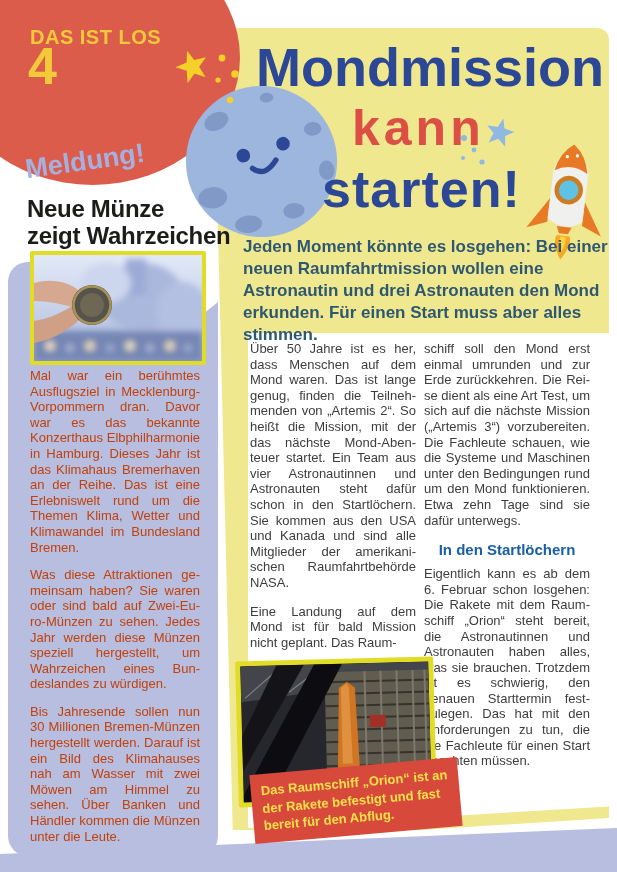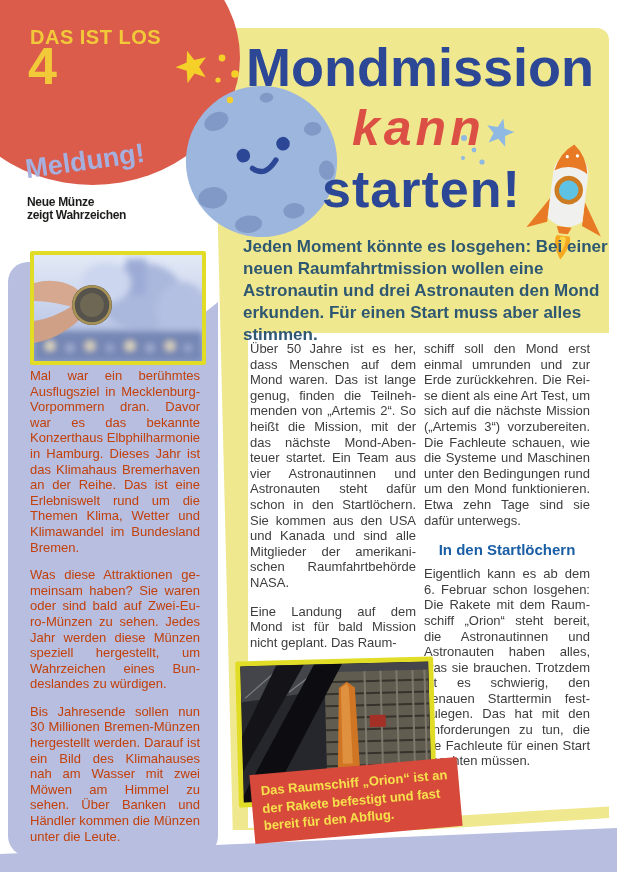--- a/index.html
+++ b/index.html
@@ -20,24 +20,24 @@
                 clip-path:polygon(0 0,396px 0,396px 790px,20px 814px);}
   
   .white-panel{position:absolute;left:248px;top:333px;width:369px;height:495px;
                background:#ffffff;z-index:2;
                clip-path:polygon(0 0,369px 0,369px 473px,0 495px);}
   
   .band{position:absolute;left:0;top:826px;width:617px;height:46px;background:#b7bee0;
         clip-path:polygon(0 28px,617px 2px,617px 46px,0 46px);z-index:1;}
 
   
-  .headline-1{position:absolute;left:246px;top:40px;font-size:54px;font-weight:800;
+  .headline-1{position:absolute;left:256px;top:40px;font-size:54px;font-weight:800;
               color:#2b4795;z-index:4;line-height:1;}
   .headline-2{position:absolute;left:352px;top:103px;font-size:50px;font-weight:800;
-              color:#dc4f44;letter-spacing:4px;z-index:4;line-height:1;font-style:italic;}
+              color:#dc4f44;letter-spacing:4px;z-index:4;line-height:1;}
   .headline-3{position:absolute;left:322px;top:163px;font-size:52px;font-weight:800;
               color:#2b4795;letter-spacing:1px;z-index:4;line-height:1;}
 
   .moon{position:absolute;left:184px;top:84px;width:155px;height:155px;z-index:3;}
   .rocket{position:absolute;left:520px;top:140px;width:95px;height:122px;z-index:3;}
   .sparkle-y{position:absolute;left:172px;top:42px;width:72px;height:66px;z-index:4;}
   .sparkle-b{position:absolute;left:452px;top:116px;width:70px;height:56px;z-index:4;}
 
   .intro{position:absolute;left:243px;top:236px;width:372px;font-size:17px;
          font-weight:700;color:#2e5871;line-height:1.3;z-index:5;}
@@ -49,21 +49,21 @@
   .col2{left:424px;}
   .col p{margin:0 0 13px 0;}
   .subhead{font-size:15px;font-weight:700;color:#1a5ea6;margin:2px 0 7px 0;text-align:center;}
 
   
   .sidebar-panel{position:absolute;left:8px;top:262px;width:210px;height:594px;
                  background:#b7bee0;border-radius:20px;z-index:1;
                  clip-path:polygon(0 0,140px 0,140px 96px,210px 40px,210px 594px,0 594px);}
   .meldung{position:absolute;left:25px;top:146px;font-size:27px;font-weight:700;
            color:#a6b0df;transform:rotate(-8deg);z-index:2;}
-  .sidebar-title{position:absolute;left:27px;top:196px;font-size:12px;font-weight:800;
+  .sidebar-title{position:absolute;left:27px;top:196px;font-size:24px;font-weight:800;
                  color:#1c1c1a;line-height:1.12;letter-spacing:-.3px;z-index:2;}
   .coin-photo{position:absolute;left:30px;top:251px;width:168px;height:106px;
               border:4px solid #e1dc25;border-radius:2px;overflow:hidden;z-index:3;background:#c2cde9;}
   .sidebar-text{position:absolute;left:30px;top:368px;width:170px;font-size:13px;
                 line-height:1.2;color:#c2410c;text-align:justify;z-index:2;}
   .sidebar-text p{margin:0 0 12px 0;}
 
   
   .assembly-photo{position:absolute;left:237px;top:659px;width:188px;height:136px;
                   border:5px solid #e1dc25;border-radius:2px;overflow:hidden;

